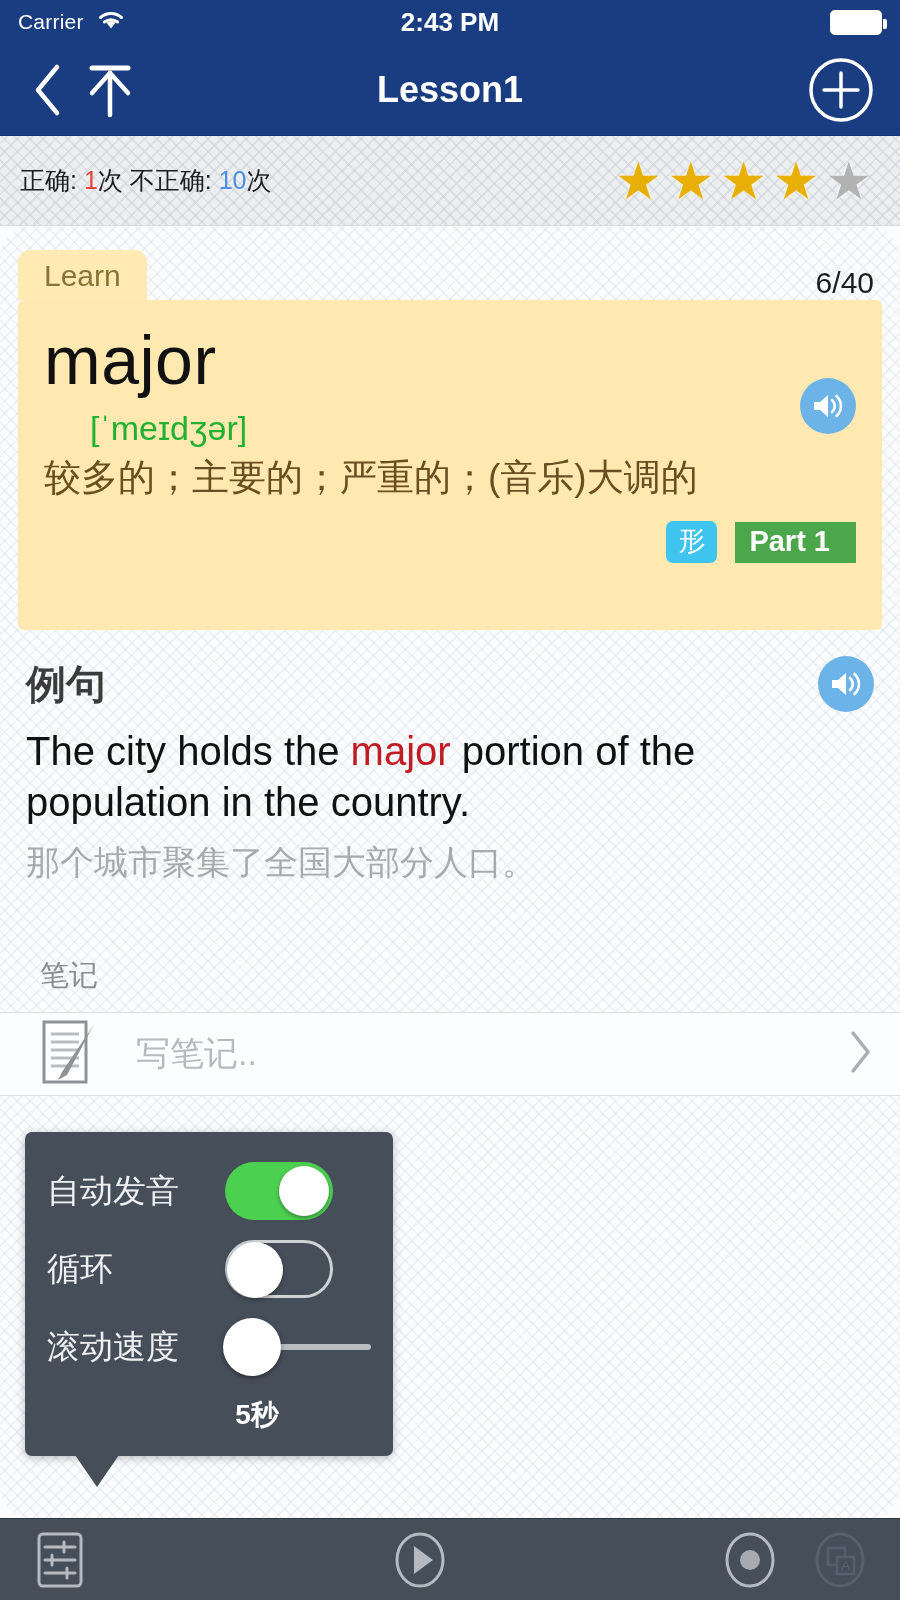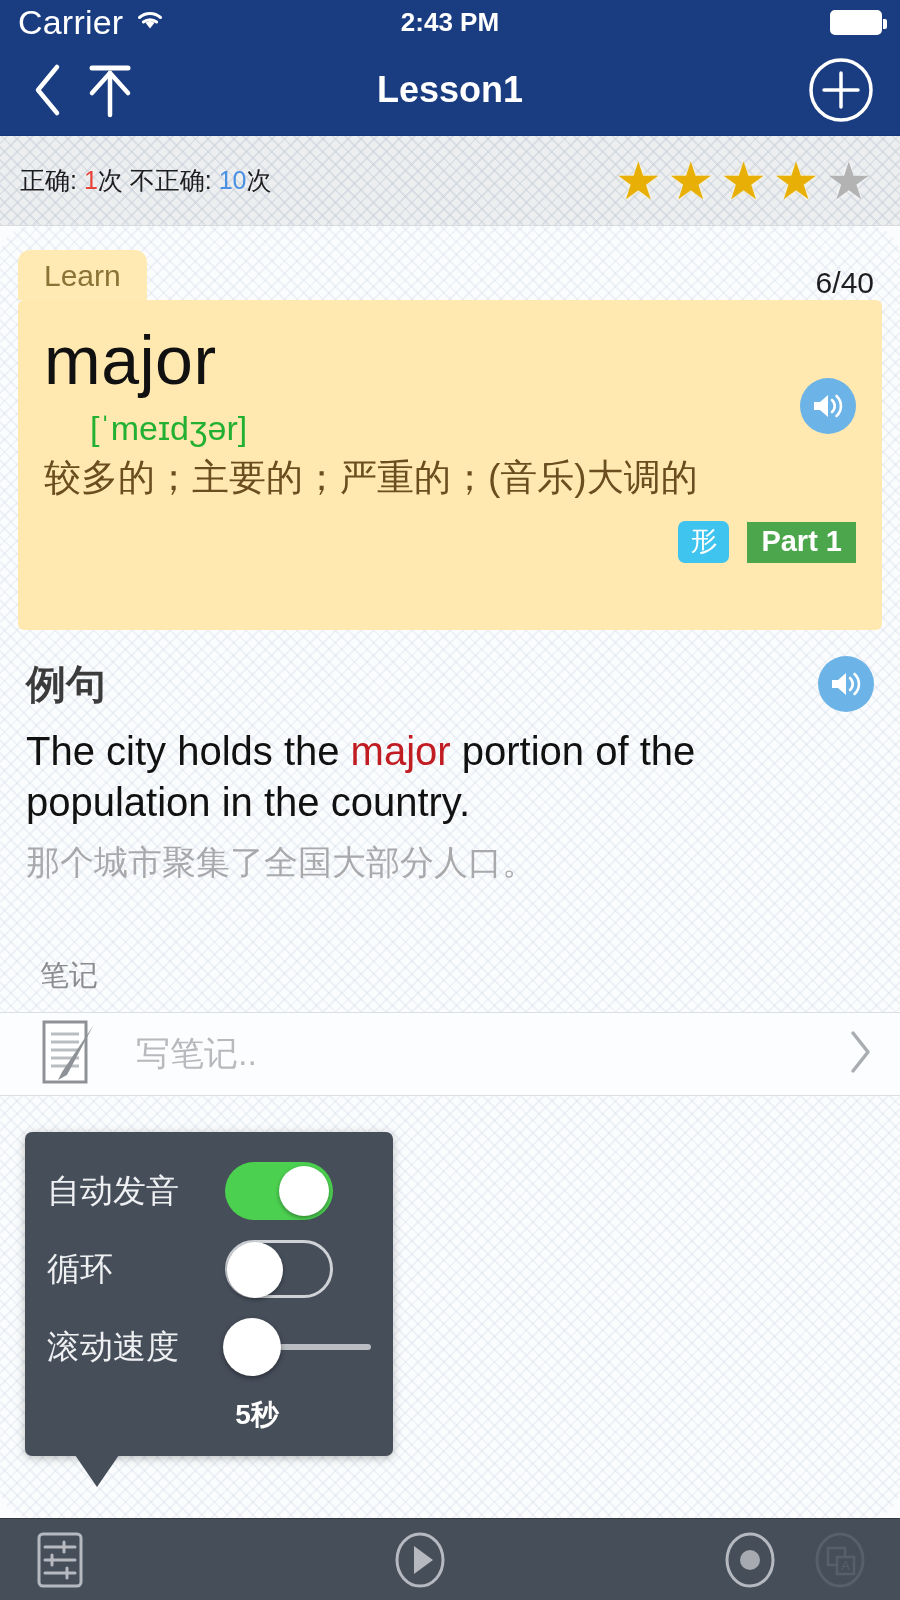--- a/index.html
+++ b/index.html
@@ -18,21 +18,21 @@
       repeating-linear-gradient(45deg, rgba(210,220,232,.30) 0 2px, rgba(0,0,0,0) 2px 9px),
       repeating-linear-gradient(-45deg, rgba(210,220,232,.30) 0 2px, rgba(0,0,0,0) 2px 9px);
     border-radius: 31px;
   }
 
   
   #status-bar {
     height:44px; background:#1a3c80; color:#fff;
     display:flex; align-items:center; padding:0 18px; position:relative;
   }
-  #carrier { font-size:34px; letter-spacing:.2px; }
+  #carrier { font-size:21px; letter-spacing:.2px; }
   .wifi-ico { margin-left:12px; display:inline-block; }
   #clock {
     position:absolute; left:0; right:0; text-align:center;
     font-size:26px; font-weight:bold; pointer-events:none;
   }
   #battery {
     margin-left:auto; width:52px; height:25px; border:2.5px solid #fff;
     border-radius:5px; position:relative; background:#fff;
   }
   #battery:after{
@@ -89,21 +89,21 @@
   #word-text { font-size:68px; color:#111; line-height:1.25; letter-spacing:.5px; }
   #phonetic { font-size:34px; color:#22b032; margin:6px 0 2px 46px; }
   #definition { font-size:37px; color:#6b4e20; line-height:1.38; margin-top:4px; }
   #badges { display:flex; gap:18px; justify-content:flex-end; align-items:center; margin-top:18px; }
   .badge-pos {
     background:#3fc3ef; color:#fff; font-size:27px;
     border-radius:7px; padding:2px 12px 4px 12px;
   }
   .badge-part {
     background:#4ca64c; color:#fff; font-size:29px; font-weight:bold;
-    padding:3px 14px 5px 14px;
+    padding:3px 26px 5px 14px;
   }
   .speaker {
     width:56px; height:56px; border-radius:50%; background:#6cb3e8;
     display:flex; align-items:center; justify-content:center;
   }
   #word-speaker { position:absolute; right:26px; top:78px; }
 
   
   #example-sec { padding:26px 26px 0 26px; position:relative; }
   #example-head { display:flex; align-items:center; }

